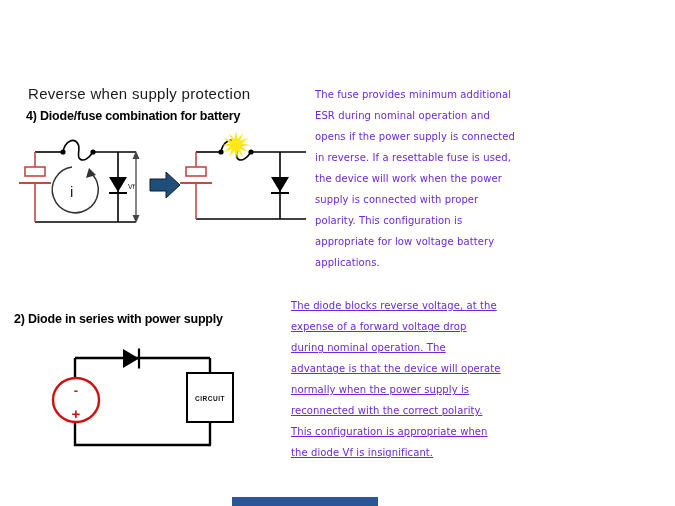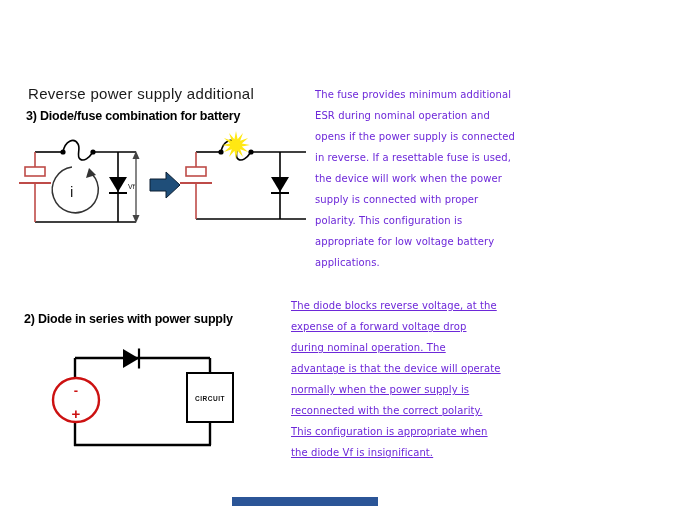--- a/index.html
+++ b/index.html
@@ -3,39 +3,39 @@
 <meta charset="utf-8">
 <style>
   html,body{margin:0;padding:0;background:#fff;}
   .page{position:relative;width:675px;height:506px;background:#ffffff;overflow:hidden;
         font-family:"Liberation Sans",sans-serif;}
   .title{position:absolute;top:10px;left:0;width:675px;text-align:center;
          font-size:19px;font-weight:700;color:#000;letter-spacing:-0.2px;}
   .subtitle{position:absolute;left:28px;top:85px;font-size:15px;color:#1a1a1a;letter-spacing:0.3px;}
   .sec-heading{position:absolute;font-size:12.5px;font-weight:700;color:#000;letter-spacing:-0.2px;}
   .sec1{left:26px;top:109px;}
-  .sec2{left:24px;top:312px;}
+  .sec2{left:14px;top:312px;}
   .diagram1{position:absolute;left:18px;top:130px;}
   .diagram2{position:absolute;left:30px;top:345px;}
   .para{position:absolute;white-space:pre-line;font-family:"DejaVu Sans",sans-serif;
         font-size:10px;line-height:21px;color:#6d28d9;letter-spacing:0.1px;}
   .para1{left:315px;top:84px;width:360px;}
   .para2{left:291px;top:295px;width:384px;text-decoration:underline;}
   .bottom-bar{position:absolute;left:232px;top:497px;width:146px;height:9px;background:#2B5597;}
   svg text{font-family:"Liberation Sans",sans-serif;}
 </style>
 </head>
 <body>
 
 <div class="page">
 
 
-  <div class="subtitle">Reverse power supply additional</div>
+  <div class="subtitle">Reverse when supply protection</div>
 
-  <div class="sec-heading sec1">3) Diode/fuse combination for battery</div>
+  <div class="sec-heading sec1">4) Diode/fuse combination for battery</div>
 
   <svg class="diagram1" width="292" height="110" viewBox="0 0 292 110">
 
     <g>
       <path d="M17,22 H45" stroke="#000" stroke-width="1.6" fill="none"></path>
       <path d="M75,22 H118" stroke="#000" stroke-width="1.6" fill="none"></path>
       <path d="M17,92 H118" stroke="#000" stroke-width="1.6" fill="none"></path>
 
       <g>
         <path d="M17,22 V37" stroke-width="1.6" fill="none" stroke="#BE4B48"></path>

